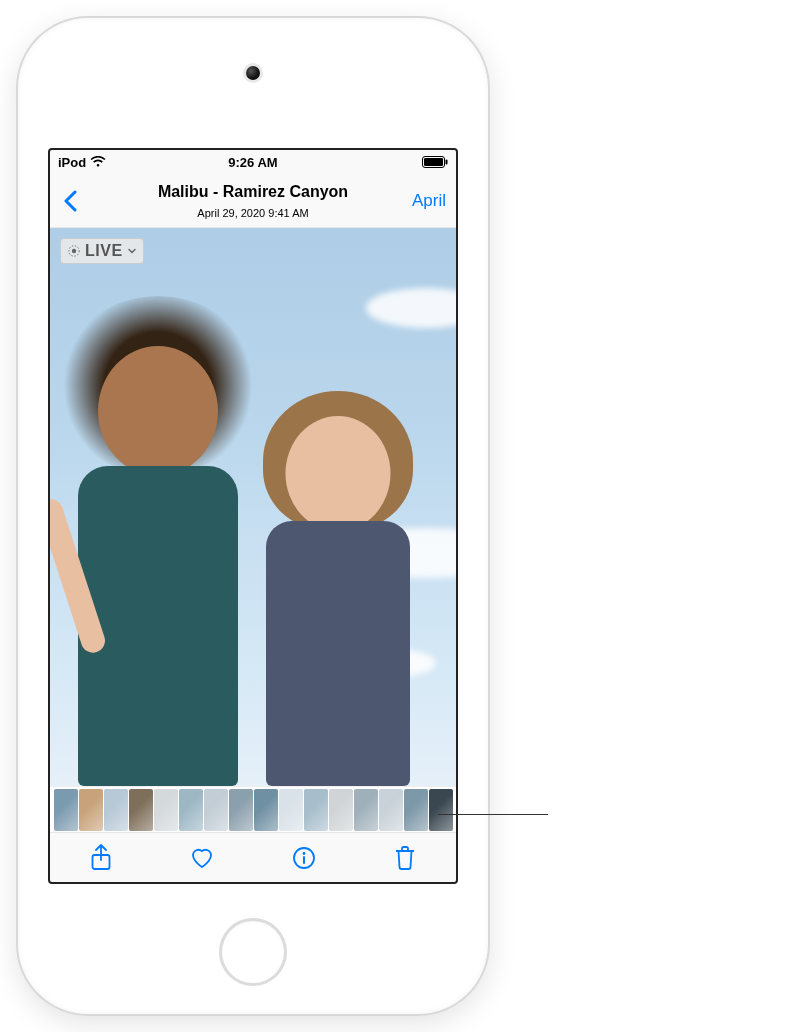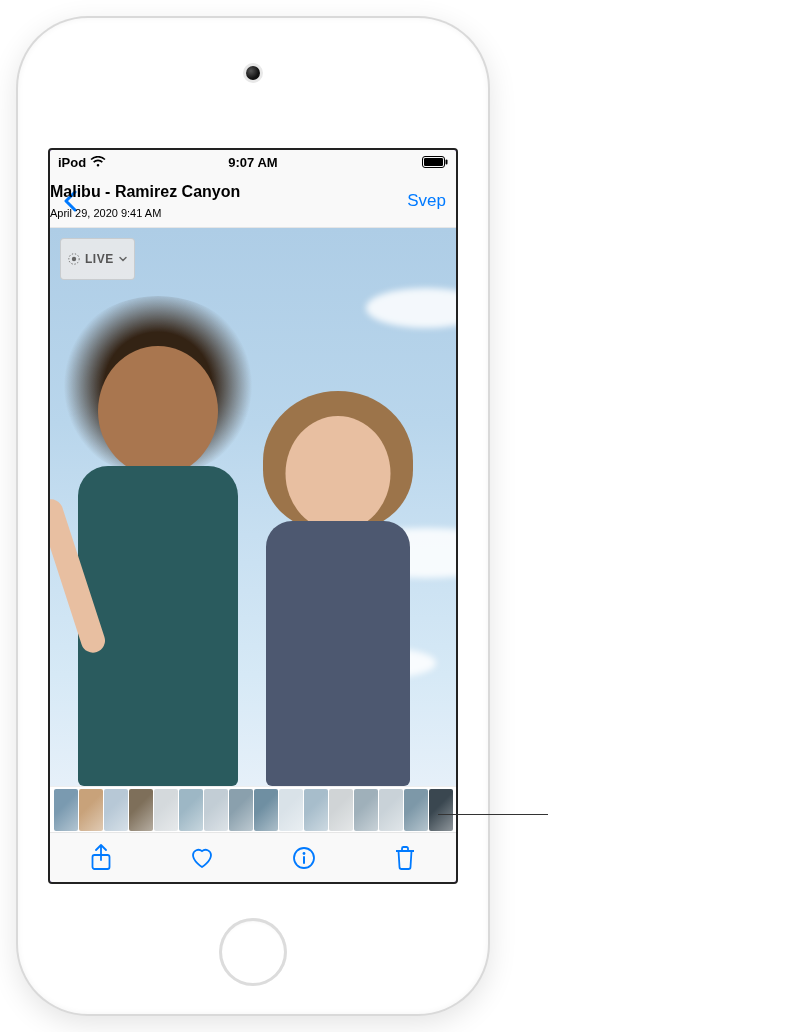--- a/index.html
+++ b/index.html
@@ -82,21 +82,21 @@
     background: #f9f9f9;
     border-bottom: 1px solid #e6e6e6;
   }
   .back-btn {
     width: 40px; height: 100%;
     display:flex; align-items:center; justify-content:center;
     color: #007aff;
   }
   .nav-title-wrap {
     position:absolute; left:0; right:0;
-    display:flex; flex-direction:column; 
+    display:flex; flex-direction:column; align-items:center;
     pointer-events:none;
   }
   .nav-title { font-size:16px; font-weight:600; color:#000; }
   .nav-subtitle { font-size:11px; color:#000; margin-top:6px; }
   .edit-btn {
     position:absolute; right:10px; top:0; bottom:0;
     display:flex; align-items:center;
     color:#007aff; font-size:17px;
   }
   
@@ -135,22 +135,22 @@
     background:#4d5870;border-radius:26px 26px 6px 6px;}
   .arm{position:absolute;width:24px;height:160px;background:#e8bfa1;border-radius:14px;
     top:140px;left:-8px;transform:rotate(-18deg);}
   
   .live-badge {
     position:absolute; top:10px; left:10px;
     display:flex; align-items:center; gap:4px;
     background:rgba(235,235,235,0.88);
     border:1px solid rgba(0,0,0,0.12);
     border-radius:4px;
-    padding:13px 6px;
-    font-size:12px; font-weight:600; color:#555;
+    padding:3px 6px;
+    font-size:16px; font-weight:600; color:#555;
     letter-spacing:0.5px;
   }
   .live-badge svg{display:block;}
   
   .thumb-strip {
     height: 46px;
     display:flex;
     align-items:center;
     padding: 2px 4px;
     gap: 1px;
@@ -205,21 +205,21 @@
 
     <div class="status-bar">
       <div class="status-left">
         <span>iPod</span>
         <span class="wifi-icon">
           <svg width="16" height="12" viewBox="0 0 16 12">
               <path d="M8 10.5a1.3 1.3 0 1 0 0-2.6 1.3 1.3 0 0 0 0 2.6zM4.2 6.7a5.4 5.4 0 0 1 7.6 0l1.1-1.1a7 7 0 0 0-9.8 0l1.1 1.1zM1.6 4.1a9 9 0 0 1 12.8 0L15.5 3A10.6 10.6 0 0 0 .5 3l1.1 1.1z" fill="#000"></path>
             </svg>
         </span>
       </div>
-      <div class="status-center">9:07 AM</div>
+      <div class="status-center">9:26 AM</div>
       <div class="status-right">
         <span class="battery-icon">
           <svg width="26" height="12" viewBox="0 0 26 12">
               <rect x="0.5" y="0.5" width="22" height="11" rx="2.5" fill="none" stroke="#000"></rect>
               <rect x="2" y="2" width="19" height="8" rx="1.2" fill="#000"></rect>
               <rect x="23.5" y="3.5" width="2" height="5" rx="1" fill="#000"></rect>
             </svg>
         </span>
       </div>
     </div>
@@ -227,21 +227,21 @@
     <div class="nav-bar">
       <div class="back-btn">
         <svg width="14" height="22" viewBox="0 0 14 22">
             <path d="M12 2 3 11l9 9" stroke="#007aff" stroke-width="3" fill="none" stroke-linecap="round" stroke-linejoin="round"></path>
           </svg>
       </div>
       <div class="nav-title-wrap">
         <div class="nav-title">Malibu - Ramirez Canyon</div>
         <div class="nav-subtitle">April 29, 2020  9:41 AM</div>
       </div>
-      <div class="edit-btn">Svep</div>
+      <div class="edit-btn">April</div>
     </div>
 
     <div class="photo-area">
       <div class="photo">
         <div class="cloud c1"></div>
           <div class="cloud c2"></div>
           <div class="cloud c3"></div>
         <div class="figure fig-right">
           <div class="hair"></div>
             <div class="head"></div>

